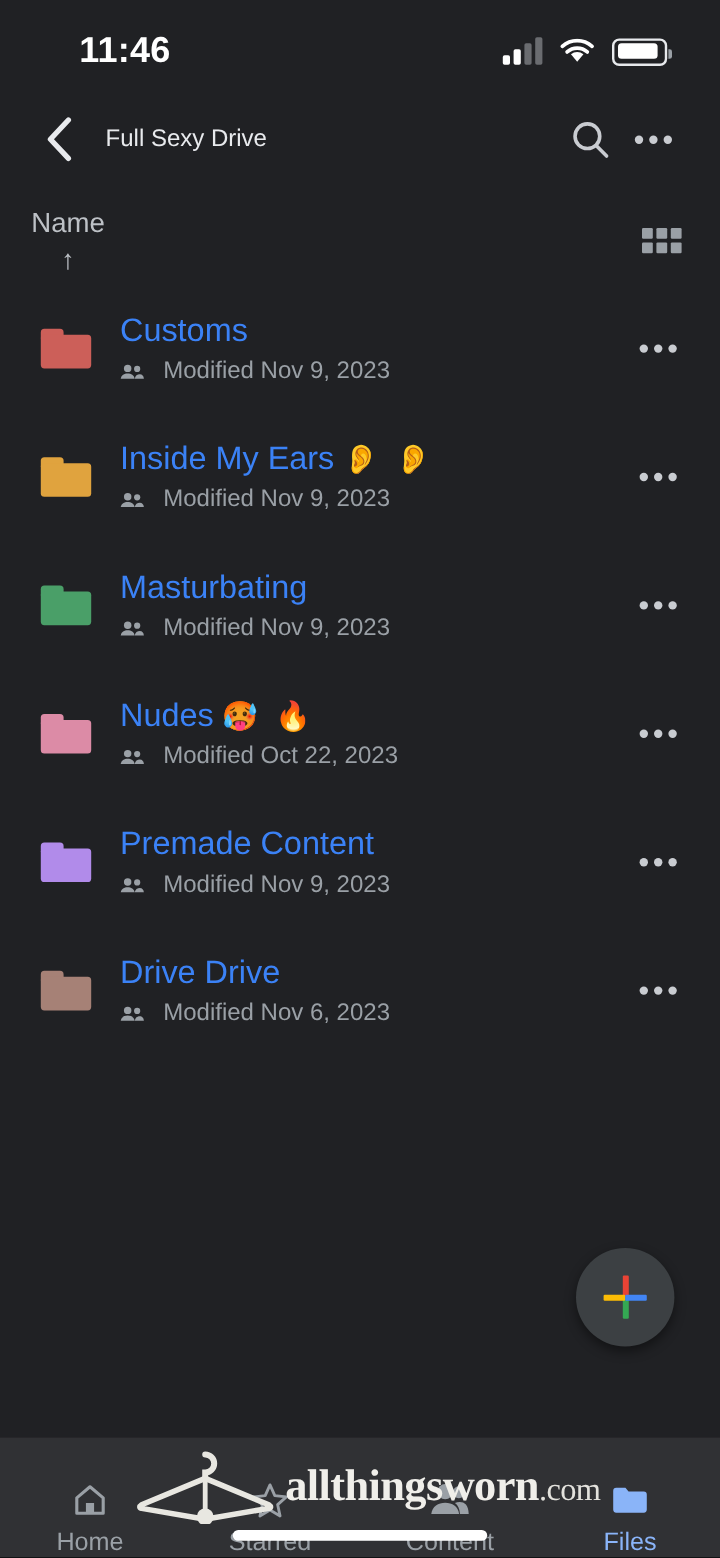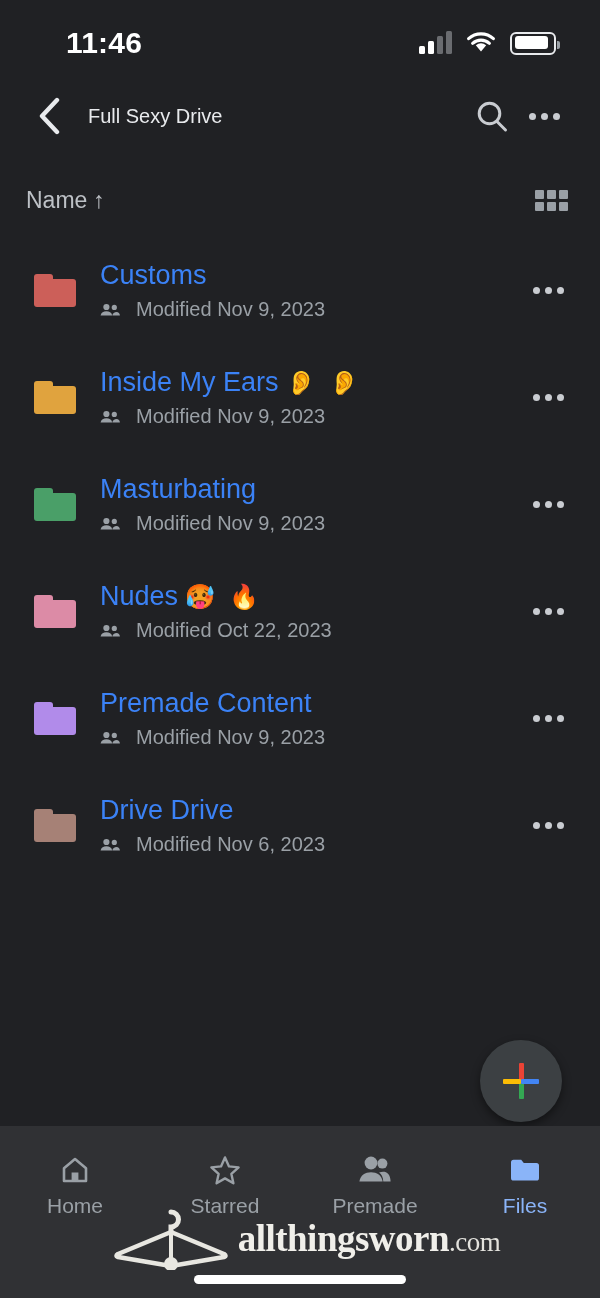--- a/index.html
+++ b/index.html
@@ -132,20 +132,21 @@
     align-items: center;
     justify-content: space-between;
     padding: 0 26px 0 26px;
     box-sizing: border-box;
   }
   .sort-left {
     display: flex;
     align-items: center;
     gap: 6px;
     cursor: pointer;
+    flex-direction: column;
   }
   .sort-label {
     color: #bdc1c6;
     font-size: 23px;
   }
   .sort-arrow {
     color: #bdc1c6;
     font-size: 23px;
     line-height: 1;
   }
@@ -260,25 +261,25 @@
   .gplus .top    { left: 16px; top: 0px;  width: 4.5px; height: 18px; }
   .gplus .bottom { left: 16px; top: 18px; width: 4.5px; height: 18px; }
   .gplus .left   { top: 16px;  left: 0px; height: 4.5px; width: 18px; }
   .gplus .right  { top: 16px;  left: 18px; height: 4.5px; width: 18px; }
 
   
   .bottom-nav {
     position: absolute;
     left: 0; right: 0;
     bottom: 0;
-    height: 172px;
+    height: 100px;
     background: #303134;
     display: flex;
-    align-items: flex-start;
-    padding-top: 28px;
+    align-items: flex-end;
+    padding-top: 8px;
     box-sizing: border-box;
   }
   .nav-item {
     flex: 1 1 0;
     display: flex;
     flex-direction: column;
     align-items: center;
     gap: 8px;
     cursor: pointer;
   }
@@ -598,21 +599,21 @@
 
     <div class="nav-item">
       <div class="nav-icon">
         <svg width="34" height="32" viewBox="0 0 34 32">
           <circle cx="13" cy="9" r="6.4" fill="#9aa0a6"></circle>
           <circle cx="24.4" cy="9.6" r="5" fill="#9aa0a6"></circle>
           <path d="M1.4 27.6 c0.8-6.4 5.8-9.4 11.6-9.4 s10.8 3 11.6 9.4 Z" fill="#9aa0a6"></path>
           <path d="M25.3 27.6 c-0.2-4.4-1.8-7.4-4.2-9.1 1.2-0.5 2.6-0.8 4-0.8 4 0 7.3 2.4 7.5 9.9 Z" fill="#9aa0a6"></path>
         </svg>
       </div>
-      <div class="nav-label">Premade</div>
+      <div class="nav-label">Content</div>
     </div>
 
     <div class="nav-item active">
       <div class="nav-icon">
         <svg width="34" height="32" viewBox="0 0 34 32">
           <path d="M3 8.4 a2.6 2.6 0 0 1 2.6-2.6 h7.6 l2.6 3.2 h12.6 a2.6 2.6 0 0 1 2.6 2.6 v12.4 a2.6 2.6 0 0 1 -2.6 2.6 h-22.8 a2.6 2.6 0 0 1 -2.6 -2.6 Z" fill="#8ab4f8"></path>
         </svg>
       </div>
       <div class="nav-label">Files</div>
     </div>

